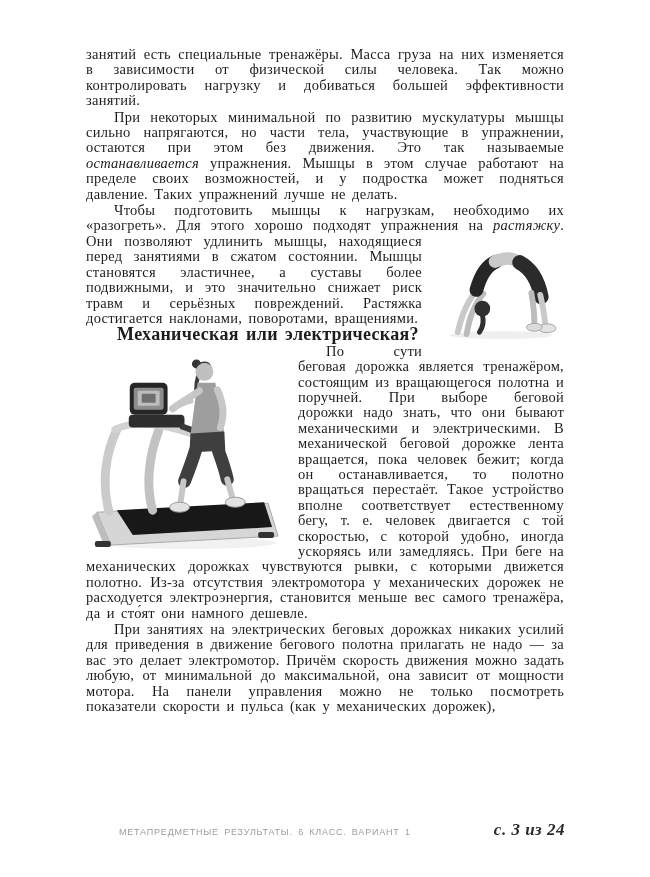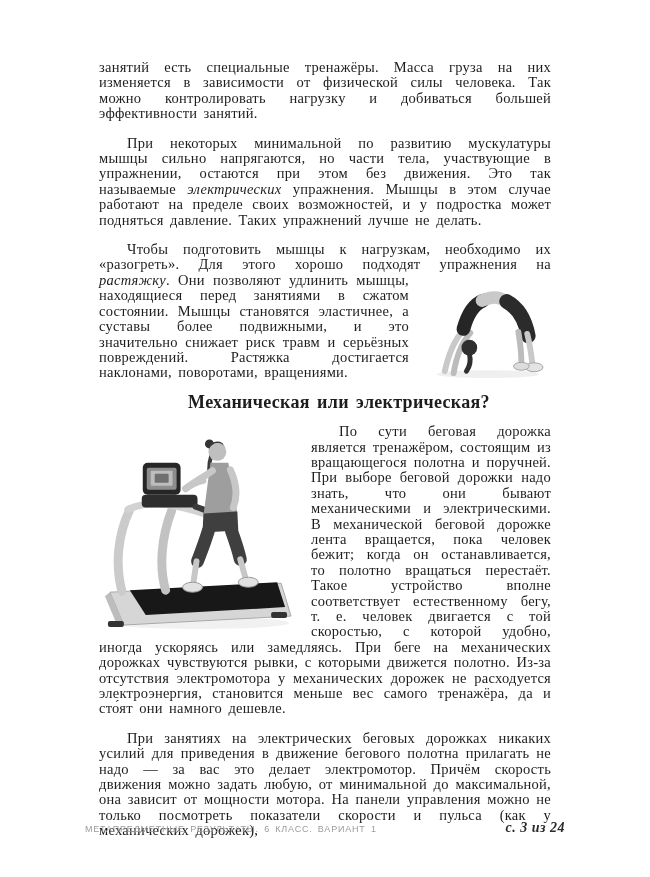--- a/index.html
+++ b/index.html
@@ -19,21 +19,21 @@
     width: 480px;
     color: #1d1d1d;
     font-size: 14.5px;
     line-height: 15.4px;
     text-align: justify;
     word-spacing: 2.5px;
     letter-spacing: 0.25px;
     hyphens: auto;
     -webkit-hyphens: auto;
   }
-  .content p { margin: 14px; text-indent: 28px; }
+  .content p { margin: 1px; text-indent: 28px; }
   .content p.no-indent { text-indent: 0; }
   .section-heading {
     text-align: center;
     font-weight: bold;
     font-size: 18px;
     margin: 14px 0 16px 0;
     text-indent: 0;
     letter-spacing: 0.3px;
   }
   em { font-style: italic; }
@@ -57,39 +57,40 @@
     display: flex;
     justify-content: space-between;
     align-items: baseline;
   }
   .footer-left {
     font-family: "Liberation Sans", sans-serif;
     font-size: 9px;
     color: #9c9c9c;
     letter-spacing: 0.8px;
     word-spacing: 2px;
+    margin-left: 34px;
   }
   .footer-right {
     font-family: "Liberation Serif", serif;
     font-style: italic;
     font-weight: bold;
-    font-size: 14px;
+    font-size: 17px;
     color: #2b2b2b;
     letter-spacing: 0.5px;
   }
 </style>
 </head>
 <body>
 
 <div class="page">
   <main class="content">
 
     <p class="no-indent">занятий есть специальные тренажёры. Масса груза на них изменяется в зависимости от физической силы человека. Так можно контролировать нагрузку и добиваться большей эффективности занятий.</p>
 
-    <p><span>При некоторых минимальной по развитию мускулатуры мышцы сильно напрягаются, но части тела, участвующие в упражнении, остаются при этом без движения. Это так называемые </span><em>электрических</em><span> упражнения. Мышцы в этом случае работают на пределе своих возможностей, и у подростка может подняться давление. Таких упражнений лучше не делать.</span></p>
+    <p><span>При некоторых минимальной по развитию мускулатуры мышцы сильно напрягаются, но части тела, участвующие в упражнении, остаются при этом без движения. Это так называемые </span><em>останавливается</em><span> упражнения. Мышцы в этом случае работают на пределе своих возможностей, и у подростка может подняться давление. Таких упражнений лучше не делать.</span></p>
 
     <p><span class="float-spacer-right"></span><svg class="photo-gymnast" viewBox="0 0 130 108" xmlns="http://www.w3.org/2000/svg" role="img">
         <ellipse cx="66" cy="101" rx="52" ry="4" fill="#efefef"></ellipse>
         <path d="M22,98 C26,80 32,66 41,56" stroke="#c9c9c9" stroke-width="6" fill="none" stroke-linecap="round"></path>
         <path d="M31,100 C34,82 40,68 48,59" stroke="#bcbcbc" stroke-width="6" fill="none" stroke-linecap="round"></path>
         <circle cx="47" cy="74" r="8" fill="#2f2f2f"></circle>
         <path d="M47,80 C49,88 47,94 44,98" stroke="#2f2f2f" stroke-width="5" fill="none" stroke-linecap="round"></path>
         <path d="M41,55 C45,40 51,30 61,26" stroke="#262626" stroke-width="14" fill="none" stroke-linecap="round"></path>
         <path d="M60,26 C70,21.5 78,21.5 86,28" stroke="#c9c9c9" stroke-width="13" fill="none" stroke-linecap="round"></path>
         <path d="M85,27 C98,34 104,46 107,62" stroke="#2b2b2b" stroke-width="15" fill="none" stroke-linecap="round"></path>

